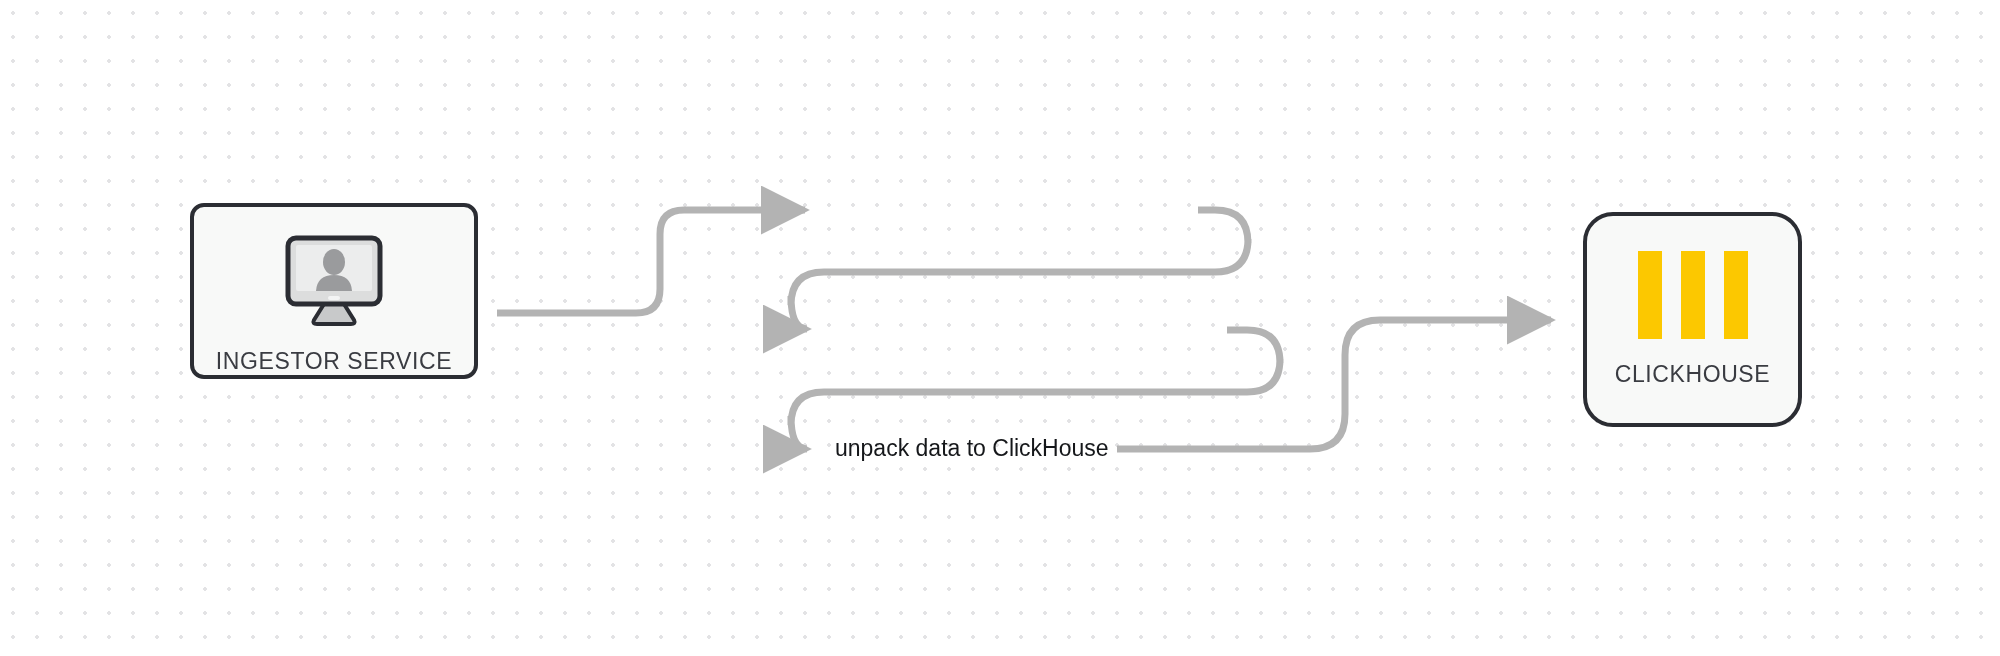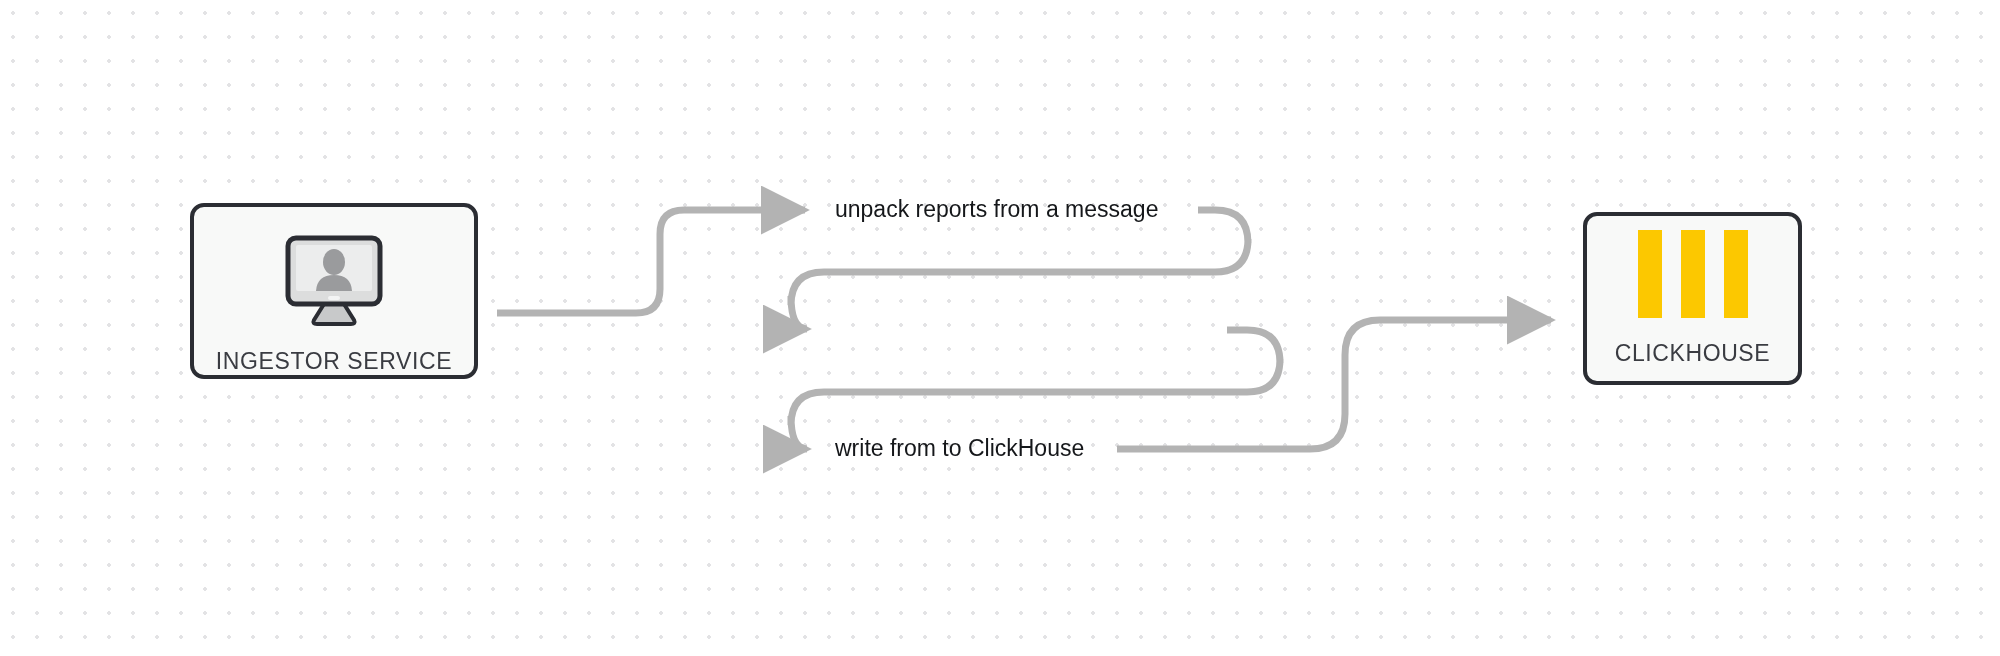--- a/index.html
+++ b/index.html
@@ -55,21 +55,22 @@
     width: 288px;
     height: 176px;
     justify-content: flex-end;
   }
   #node-ingestor .node-label { margin-top: 16px; }
 
   #node-clickhouse {
     left: 1583px;
     top: 212px;
     width: 219px;
-    height: 173px;
+    height: 215px;
+    border-radius: 30px;
   }
   #node-clickhouse .node-label { margin-top: 22px; }
 
   
   .monitor-icon { width: 112px; height: 100px; display: block; }
 
   
   .clickhouse-icon {
     display: flex;
     align-items: flex-end;
@@ -115,24 +116,23 @@
       <path d="M 1198 210 L 1215 210 Q 1248 210 1248 243 L 1248 239 Q 1248 272 1215 272
                L 824 272 Q 791 272 791 305 L 791 296 Q 791 329 807 329" marker-end="url(#arrow)"></path>
 
       <path d="M 1227 330 L 1247 330 Q 1280 330 1280 363 L 1280 359 Q 1280 392 1247 392
                L 824 392 Q 791 392 791 425 L 791 416 Q 791 449 807 449" marker-end="url(#arrow)"></path>
 
       <path d="M 1117 449 L 1310 449 Q 1345 449 1345 414 L 1345 355 Q 1345 320 1380 320 L 1551 320" marker-end="url(#arrow)"></path>
     </g>
   </svg>
 
-  <div class="edge-label" id="edge-label-0">unpack reports from a message</div>
 
 
-  <div class="edge-label" id="edge-label-2">write from to ClickHouse</div>
+  <div class="edge-label" id="edge-label-2">unpack data to ClickHouse</div>
 
   <div class="node" id="node-ingestor">
 
     <span>
       <svg class="monitor-icon" viewBox="0 0 112 100" xmlns="http://www.w3.org/2000/svg">
 
         <path d="M 36 88 L 46 72 L 66 72 L 76 88 Q 78 92 73 92 L 39 92 Q 34 92 36 88 Z" fill="#c8c9ca" stroke="#2b2d33" stroke-width="4" stroke-linejoin="round"></path>
 
         <rect x="48" y="62" width="16" height="14" fill="#c8c9ca"></rect>
 

